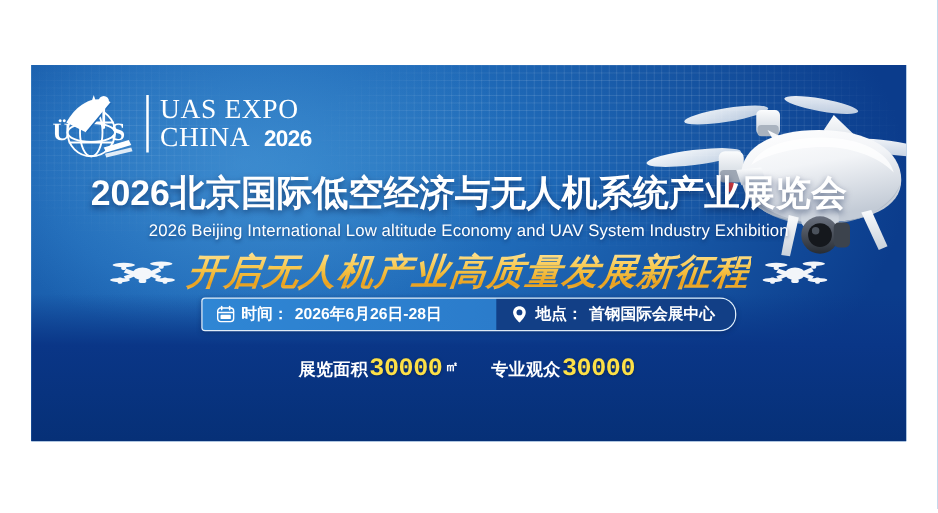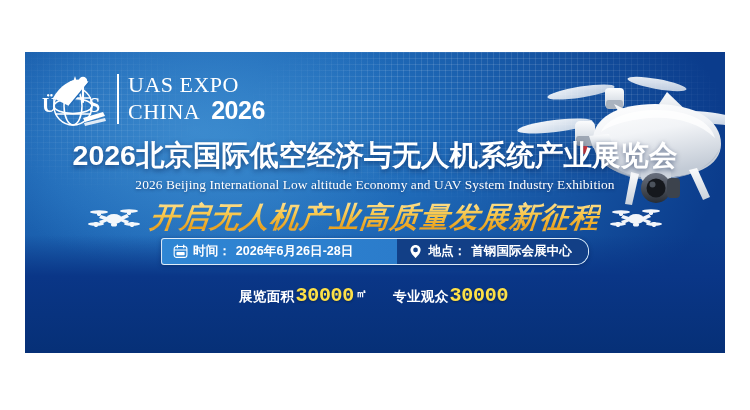--- a/index.html
+++ b/index.html
@@ -92,21 +92,21 @@
     font-size: 22px;
     letter-spacing: 0.5px;
     white-space: nowrap;
     display: flex;
     align-items: baseline;
     gap: 11px;
   }
   .logo-year {
     font-family: "Liberation Sans", sans-serif;
     font-weight: bold;
-    font-size: 25px;
+    font-size: 18px;
     letter-spacing: -0.5px;
   }
 
   
   #drone-photo {
     position: absolute;
     right: -14px;
     top: -4px;
     width: 250px;
     height: 168px;
@@ -124,21 +124,21 @@
     font-weight: bold;
     font-size: 28.5px;
     color: #ffffff;
     letter-spacing: 0px;
     line-height: 1.12;
     text-shadow: 0 2px 5px rgba(0,24,70,0.55);
     white-space: nowrap;
   }
   #headline-en {
     margin-top: 5px;
-    font-family: Liberation Serif, serif;
+    font-family: Liberation Sans, sans-serif;
     font-size: 13.4px;
     color: #ffffff;
     letter-spacing: 0.1px;
     white-space: nowrap;
     text-shadow: 0 1px 3px rgba(0,24,70,0.5);
   }
 
   
   #slogan-row {
     position: absolute;

